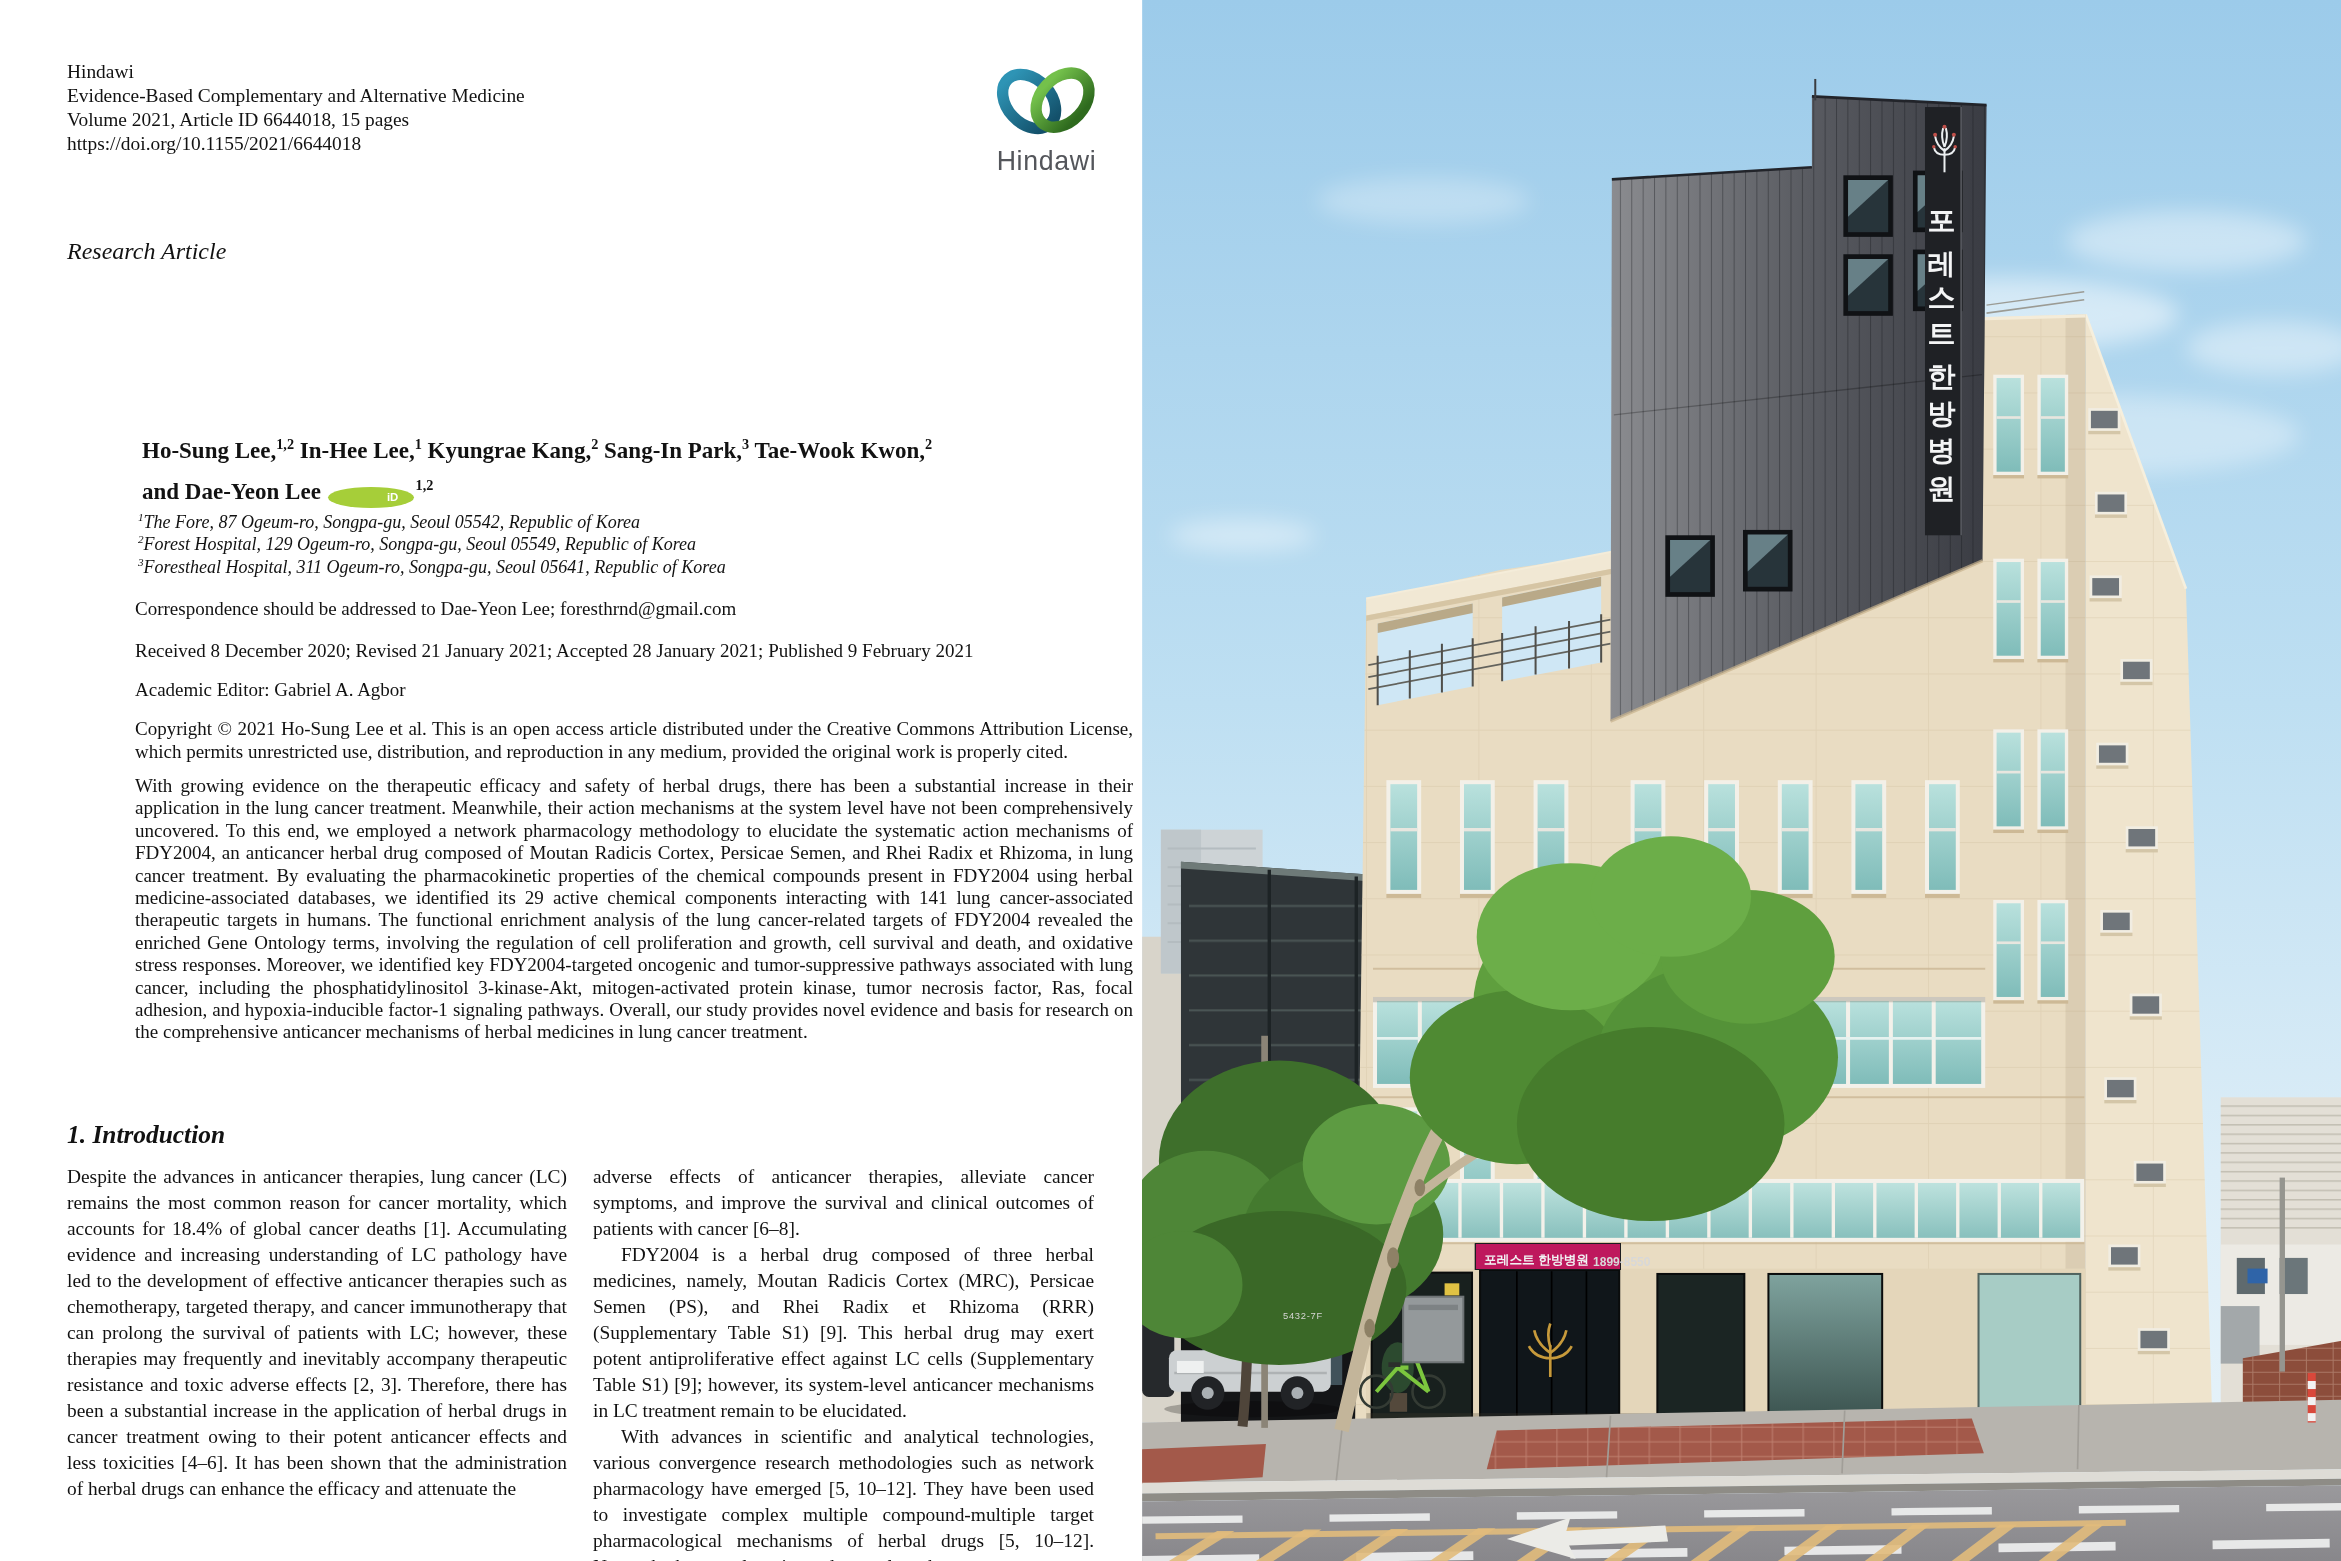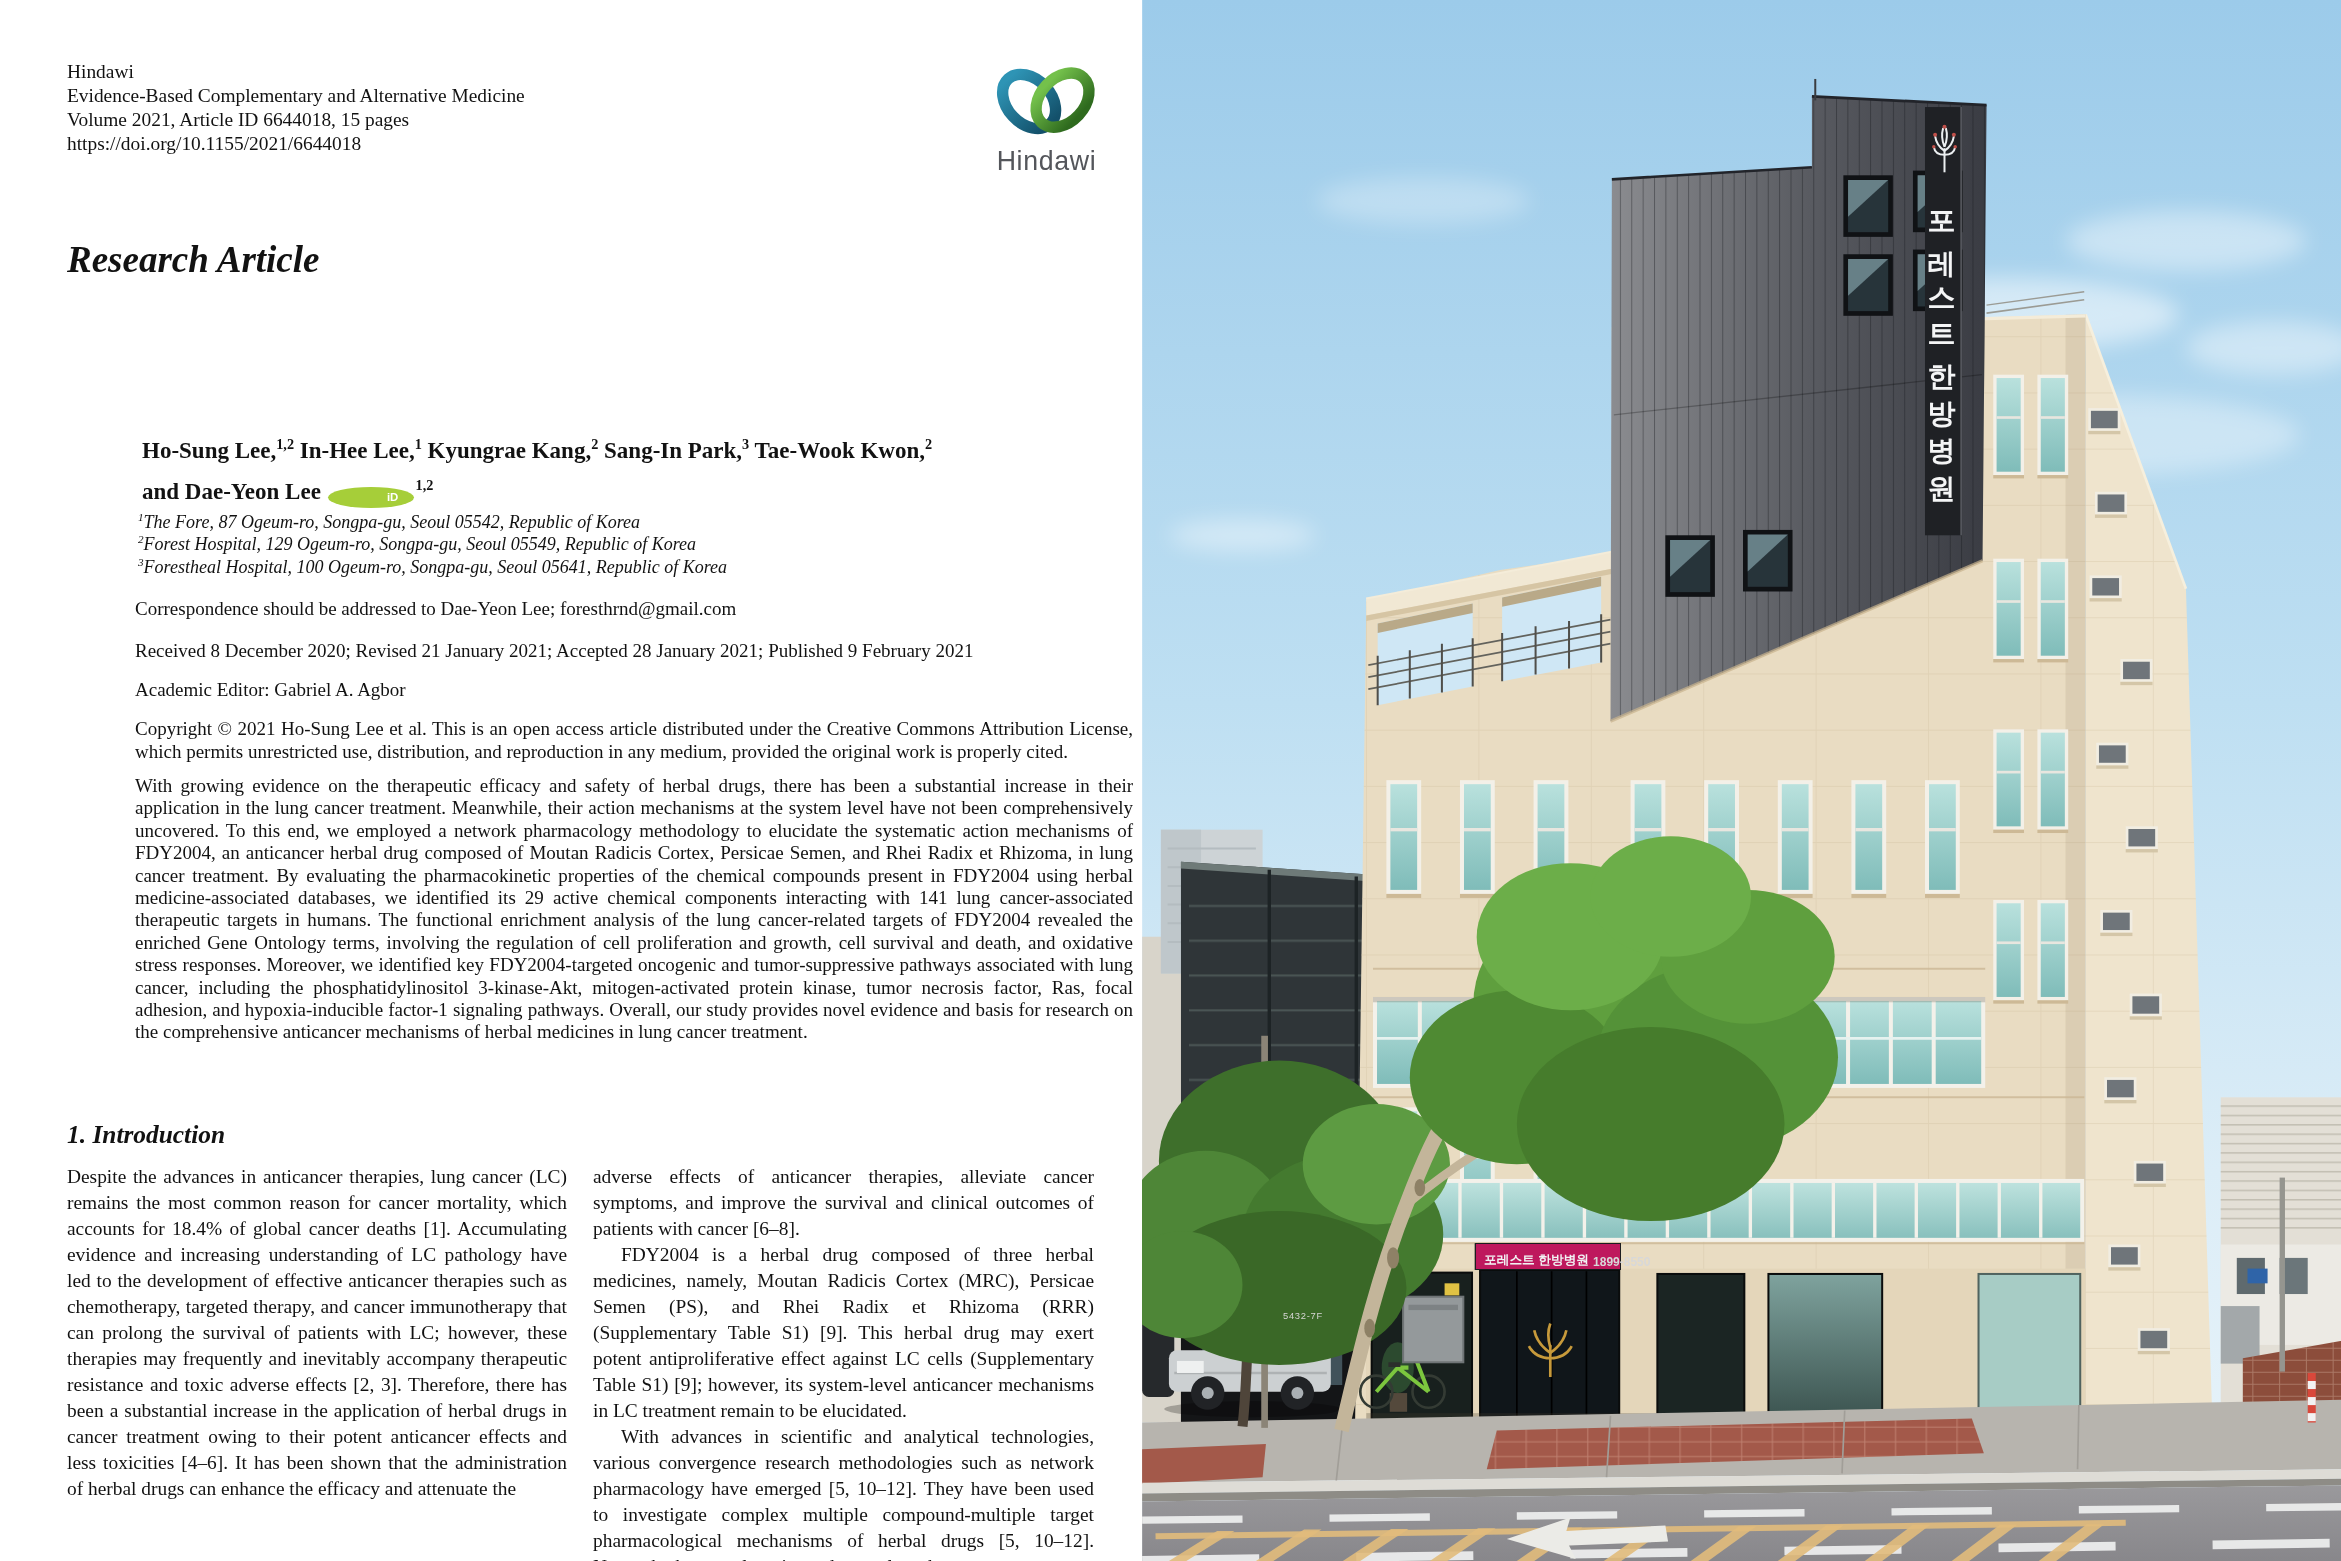--- a/index.html
+++ b/index.html
@@ -3,21 +3,21 @@
 <meta charset="utf-8">
 <style>
   html,body{margin:0;padding:0;background:#fff;}
   #page{position:relative;width:2342px;height:1561px;overflow:hidden;background:#fff;
         font-family:"Liberation Serif",serif;color:#121212;}
   
   .paper{position:absolute;left:16px;top:0;width:1142px;height:1561px;background:#fff;}
   .hdr{position:absolute;left:51px;top:60px;font-size:19.4px;line-height:24px;}
   .hdr div{white-space:nowrap;}
   .logo{position:absolute;left:969px;top:56px;width:123px;height:127px;}
-  .rtype{position:absolute;left:51px;top:238px;font-style:italic;font-size:37px;font-weight:bold;}
+  .rtype{position:absolute;left:51px;top:238px;font-style:italic;font-size:24px;}
   .title{position:absolute;left:51px;top:285px;font-weight:bold;font-size:37px;line-height:43px;width:1057px;letter-spacing:-0.3px;}
   .authors{position:absolute;left:126px;top:430px;font-size:23px;font-weight:bold;line-height:41px;width:977px;}
   .authors sup,.affil sup{font-size:0.62em;vertical-align:super;line-height:0;}
   .orcid{display:inline-flex;width:42px;height:21px;border-radius:50%;background:#a6ce39;color:#fff;
          font:bold 11.4px/21px "Liberation Sans",sans-serif;align-items:center;justify-content:center;
          margin:0 2px 0 6.7px;transform:translateY(2px);padding-left:44px;}
   .affil{position:absolute;left:122px;top:511px;font-style:italic;font-size:18px;line-height:22.4px;}
   .metaline{position:absolute;left:119px;font-size:19px;white-space:nowrap;}
   .copyright{position:absolute;left:119px;top:717px;width:998px;font-size:19px;line-height:23px;text-align:justify;}
   .abstract{position:absolute;left:119px;top:775px;width:998px;font-size:19px;line-height:22.4px;text-align:justify;}
@@ -80,21 +80,21 @@
       <span><span> Kyungrae Kang,</span><sup>2</sup></span>
       <span><span> Sang-In Park,</span><sup>3</sup></span>
       <span><span> Tae-Wook Kwon,</span><sup>2</sup></span>
       <br>
       <span><span>and Dae-Yeon Lee</span><span class="orcid">iD</span><sup>1,2</sup></span>
     </div>
 
     <div class="affil">
       <div><sup>1</sup><span>The Fore, 87 Ogeum-ro, Songpa-gu, Seoul 05542, Republic of Korea</span></div>
       <div><sup>2</sup><span>Forest Hospital, 129 Ogeum-ro, Songpa-gu, Seoul 05549, Republic of Korea</span></div>
-      <div><sup>3</sup><span>Forestheal Hospital, 100 Ogeum-ro, Songpa-gu, Seoul 05641, Republic of Korea</span></div>
+      <div><sup>3</sup><span>Forestheal Hospital, 311 Ogeum-ro, Songpa-gu, Seoul 05641, Republic of Korea</span></div>
     </div>
 
     <div class="metaline" style="top:598px">Correspondence should be addressed to Dae-Yeon Lee; foresthrnd@gmail.com</div>
     <div class="metaline" style="top:640px">Received 8 December 2020; Revised 21 January 2021; Accepted 28 January 2021; Published 9 February 2021</div>
     <div class="metaline" style="top:679px">Academic Editor: Gabriel A. Agbor</div>
 
     <div class="copyright">Copyright © 2021 Ho-Sung Lee et al. This is an open access article distributed under the Creative Commons Attribution License, which permits unrestricted use, distribution, and reproduction in any medium, provided the original work is properly cited.</div>
     <div class="abstract">With growing evidence on the therapeutic efficacy and safety of herbal drugs, there has been a substantial increase in their application in the lung cancer treatment. Meanwhile, their action mechanisms at the system level have not been comprehensively uncovered. To this end, we employed a network pharmacology methodology to elucidate the systematic action mechanisms of FDY2004, an anticancer herbal drug composed of Moutan Radicis Cortex, Persicae Semen, and Rhei Radix et Rhizoma, in lung cancer treatment. By evaluating the pharmacokinetic properties of the chemical compounds present in FDY2004 using herbal medicine-associated databases, we identified its 29 active chemical components interacting with 141 lung cancer-associated therapeutic targets in humans. The functional enrichment analysis of the lung cancer-related targets of FDY2004 revealed the enriched Gene Ontology terms, involving the regulation of cell proliferation and growth, cell survival and death, and oxidative stress responses. Moreover, we identified key FDY2004-targeted oncogenic and tumor-suppressive pathways associated with lung cancer, including the phosphatidylinositol 3-kinase-Akt, mitogen-activated protein kinase, tumor necrosis factor, Ras, focal adhesion, and hypoxia-inducible factor-1 signaling pathways. Overall, our study provides novel evidence and basis for research on the comprehensive anticancer mechanisms of herbal medicines in lung cancer treatment.</div>
 
     <div class="sec">1. Introduction</div>

